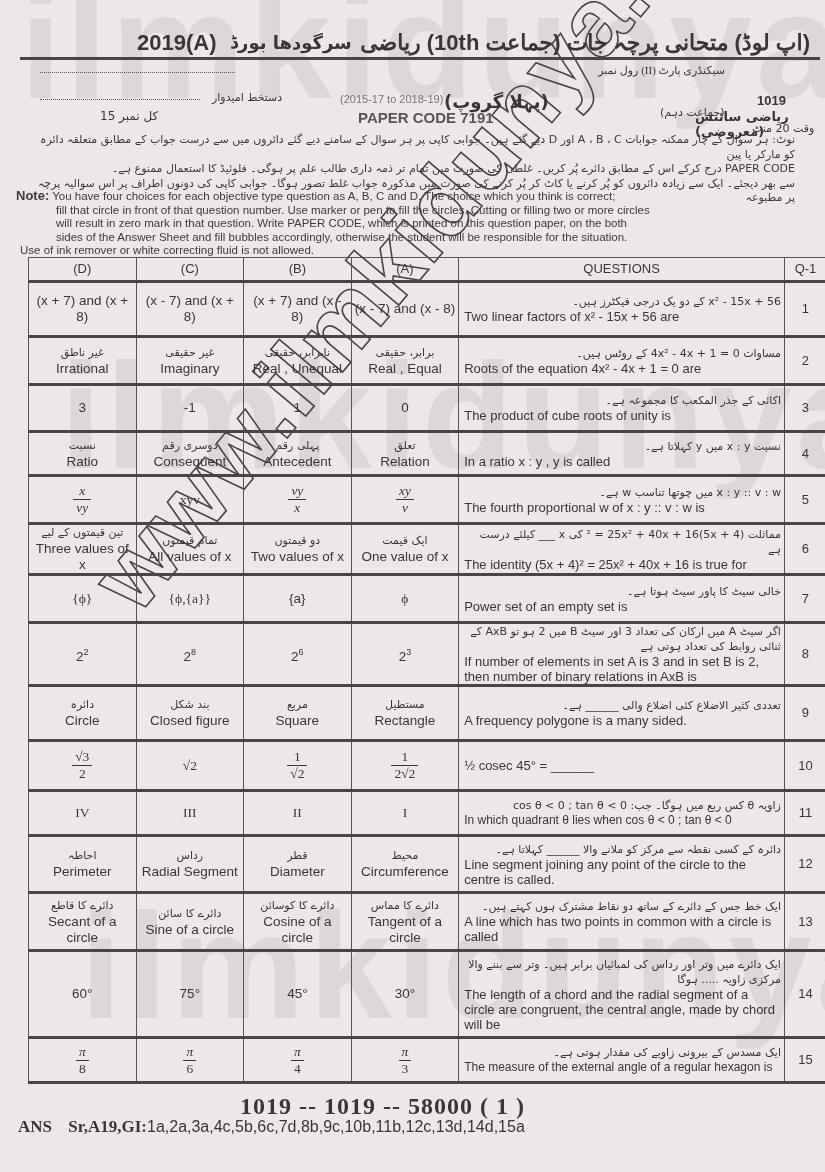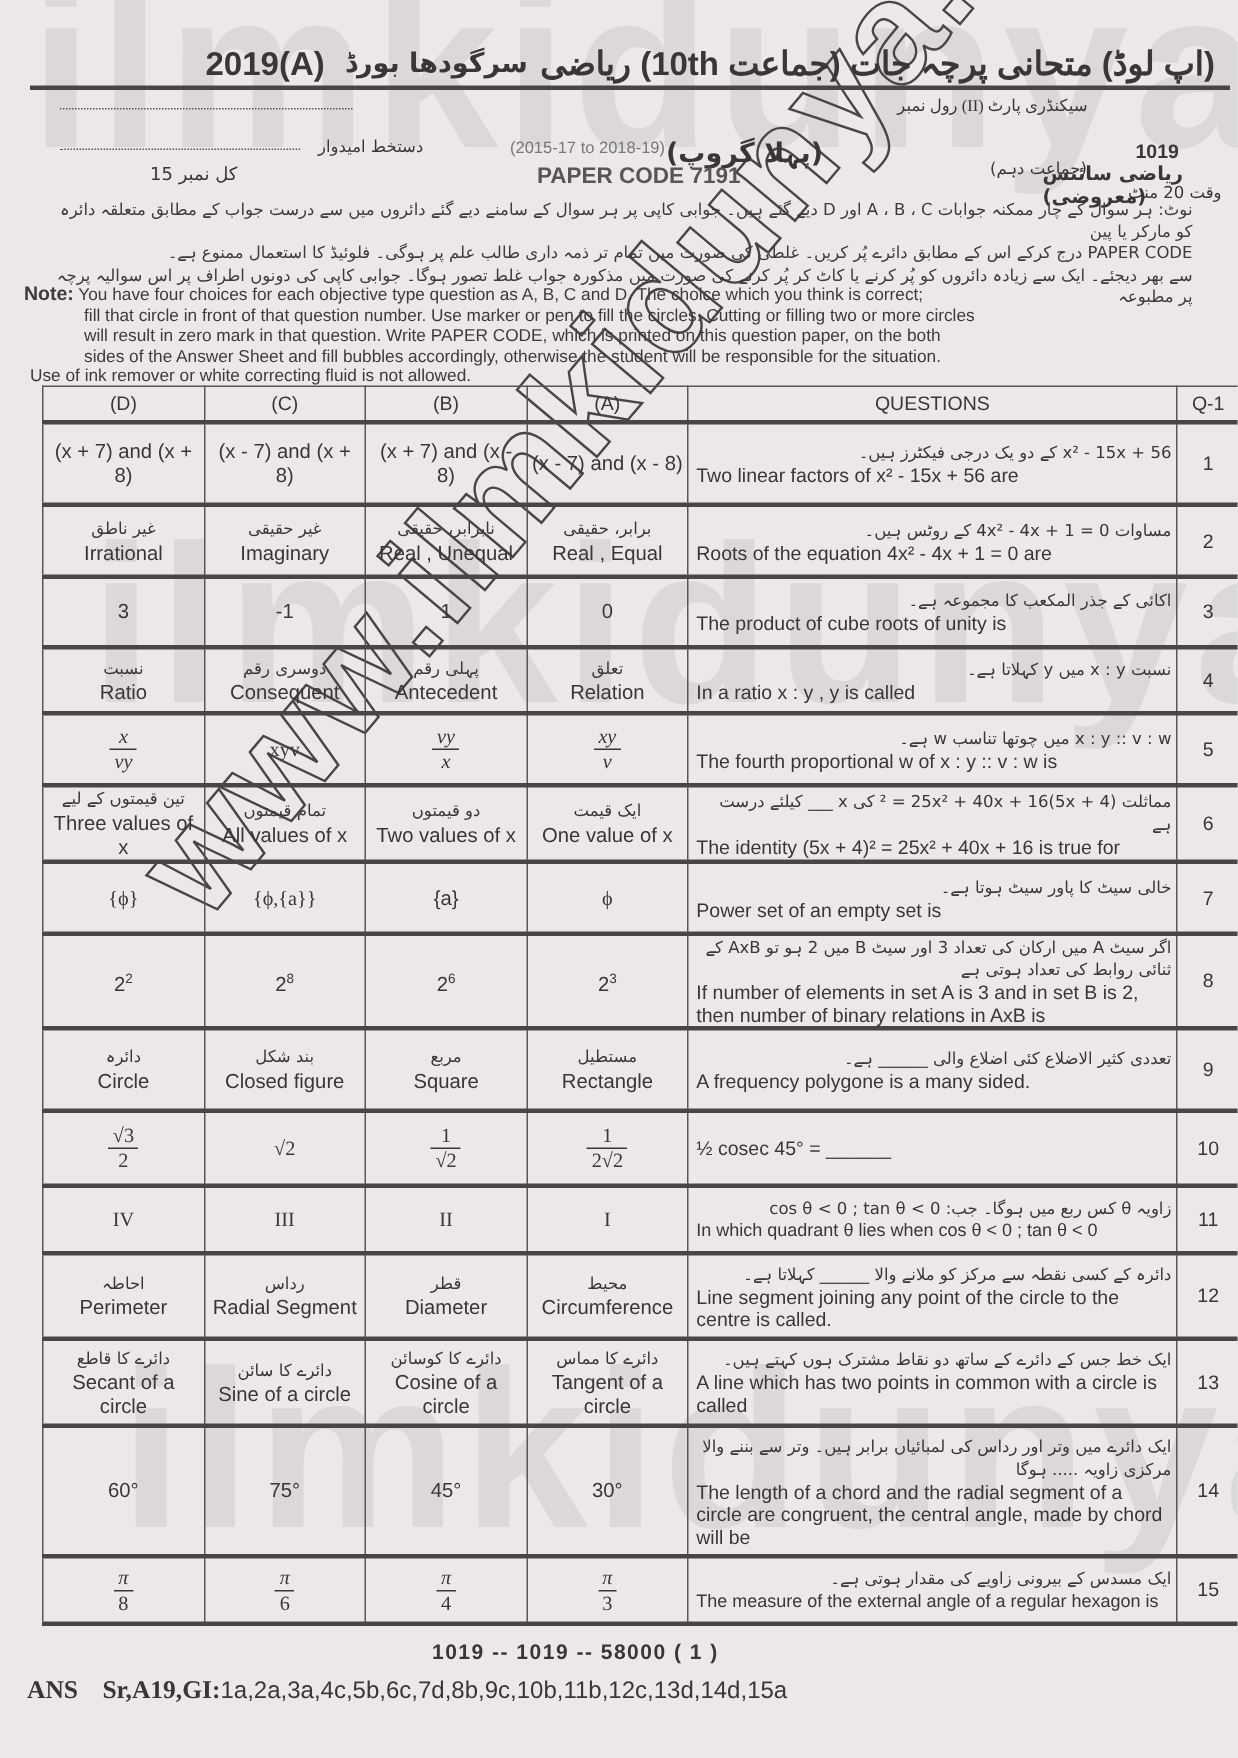--- a/index.html
+++ b/index.html
@@ -61,21 +61,21 @@
   table.mcq td.q { text-align:left; padding-left:5px; font-size:13px; line-height:15px;margin-left:40px; }
   table.mcq td.q .ur { direction:rtl; text-align:right; font-family:"DejaVu Sans", sans-serif; font-size:11px; display:block; }
   table.mcq td.num { font-size:13px; }
   .ur-opt { font-family:"DejaVu Sans", sans-serif; font-size:11px; display:block; }
   .frac { display:inline-block; vertical-align:middle; text-align:center; font-family:"Liberation Serif", serif; font-style:italic; }
   .frac .n { display:block; border-bottom:1px solid #3a3636; padding:0 3px; }
   .frac .d { display:block; padding:0 3px; }
   .serif { font-family:"Liberation Serif", serif; }
   .ital { }
 
-  .footer-code { position:absolute; left:240px; top:1093px; font-size:14px; font-weight:bold; letter-spacing:1px; font-family:Liberation Sans, sans-serif;margin-left:48px; }
+  .footer-code { position:absolute; left:240px; top:1093px; font-size:24px; font-weight:bold; letter-spacing:1px; font-family:Liberation Serif, serif; }
   .answers { position:absolute; left:18px; top:1117px; font-size:17px; font-family:"Liberation Serif", serif; font-weight:bold; }
   .answers .keys { font-family:"Liberation Sans", sans-serif; font-weight:normal; font-size:16px; }
 </style>
 </head>
 <body>
 
 <div class="page">
 
   <div class="watermark-bg">
     <div class="wm-big" style="left:20px;top:-40px;">ilmkidunya</div>

